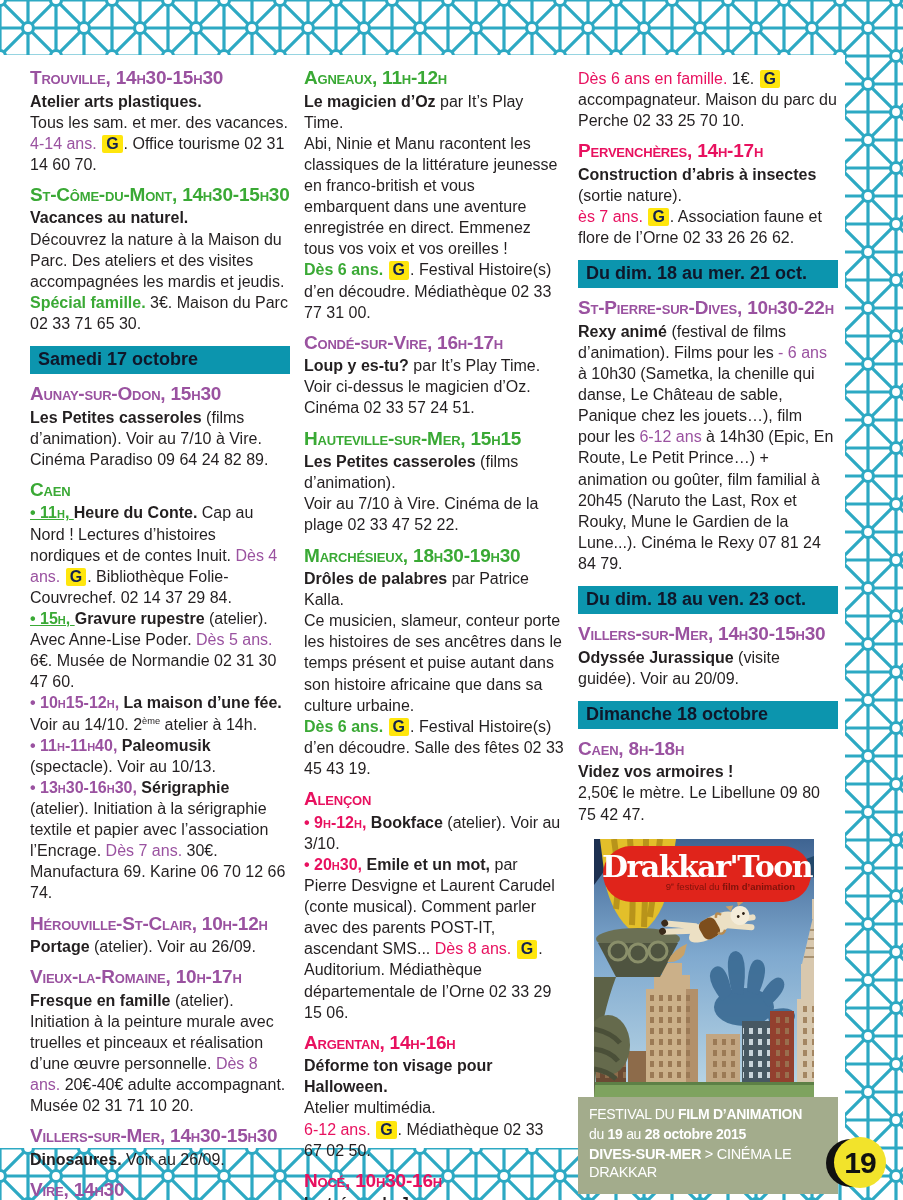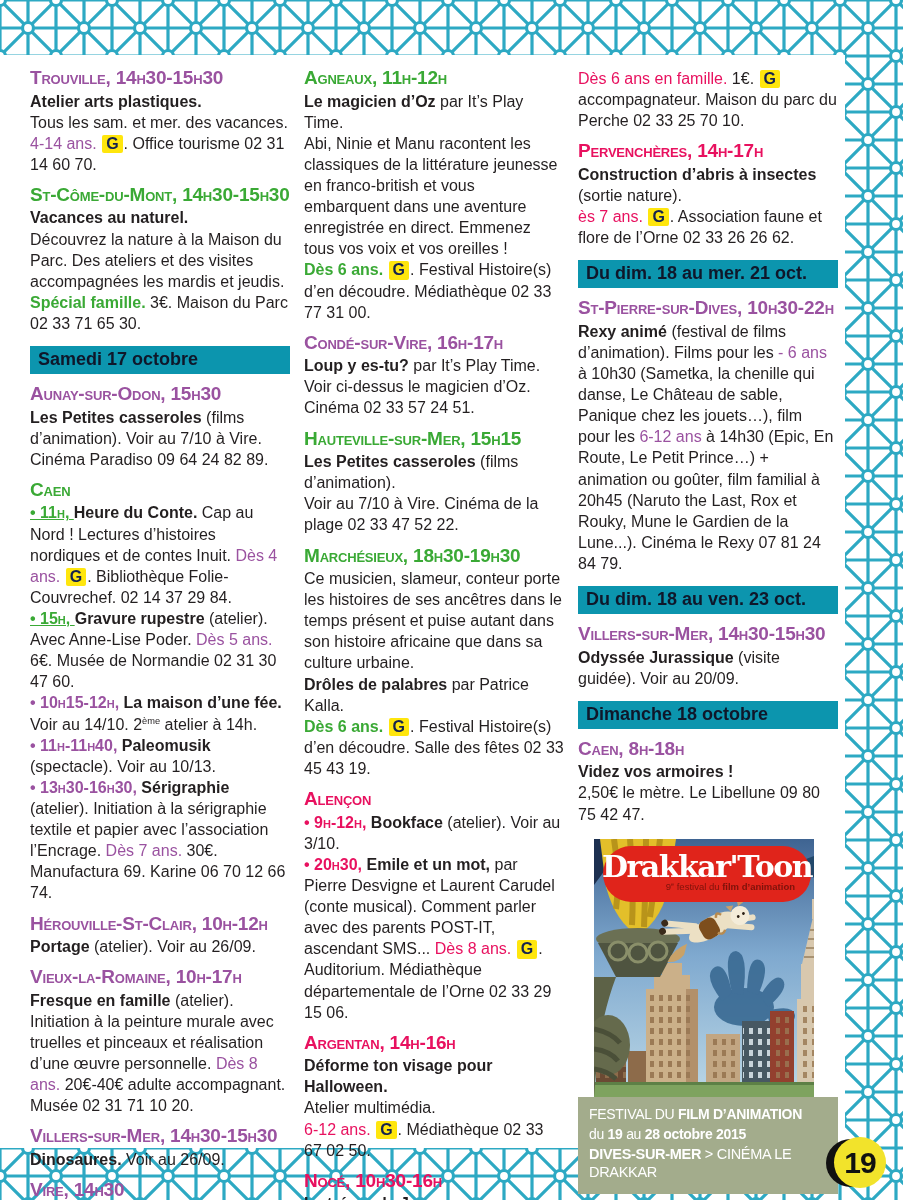--- a/index.html
+++ b/index.html
@@ -98,22 +98,22 @@
         <h3 class="city c-green">Agneaux, 11h-12h</h3>
         <p class="para"><span class="s-b">Le magicien d’Oz </span><span class="s-n">par It’s Play Time.</span></p>
         <p class="para"><span class="s-n">Abi, Ninie et Manu racontent les classiques de la littérature jeunesse en franco-british et vous embarquent dans une aventure enregistrée en direct. Emmenez tous vos voix et vos oreilles !</span></p>
         <p class="para"><span class="s-gb">Dès 6 ans. </span><span class="gbadge">G</span><span class="s-n">. Festival Histoire(s) d’en découdre. Médiathèque 02 33 77 31 00.</span></p>
         <h3 class="city c-purple">Condé-sur-Vire, 16h-17h</h3>
         <p class="para"><span class="s-b">Loup y es-tu? </span><span class="s-n">par It’s Play Time. Voir ci-dessus le magicien d’Oz. Cinéma 02 33 57 24 51.</span></p>
         <h3 class="city c-green">Hauteville-sur-Mer, 15h15</h3>
         <p class="para"><span class="s-b">Les Petites casseroles </span><span class="s-n">(films d’animation).</span></p>
         <p class="para"><span class="s-n">Voir au 7/10 à Vire. Cinéma de la plage 02 33 47 52 22.</span></p>
         <h3 class="city c-green">Marchésieux, 18h30-19h30</h3>
+        <p class="para"><span class="s-b">Drôles de palabres </span><span class="s-n">par Patrice Kalla.</span></p>
         <p class="para"><span class="s-n">Ce musicien, slameur, conteur porte les histoires de ses ancêtres dans le temps présent et puise autant dans son histoire africaine que dans sa culture urbaine.</span></p>
-        <p class="para"><span class="s-b">Drôles de palabres </span><span class="s-n">par Patrice Kalla.</span></p>
         <p class="para"><span class="s-gb">Dès 6 ans. </span><span class="gbadge">G</span><span class="s-n">. Festival Histoire(s) d’en découdre. Salle des fêtes 02 33 45 43 19.</span></p>
         <h3 class="city c-red">Alençon</h3>
         <p class="para"><span class="s-rt">• 9h-12h, </span><span class="s-b">Bookface </span><span class="s-n">(atelier). Voir au 3/10.</span></p>
         <p class="para"><span class="s-rt">• 20h30, </span><span class="s-b">Emile et un mot, </span><span class="s-n">par Pierre Desvigne et Laurent Carudel (conte musical). Comment parler avec des parents POST-IT, ascendant SMS... </span><span class="s-rb">Dès 8 ans. </span><span class="gbadge">G</span><span class="s-n">. Auditorium. Médiathèque départementale de l’Orne 02 33 29 15 06.</span></p>
         <h3 class="city c-red">Argentan, 14h-16h</h3>
         <p class="para"><span class="s-b">Déforme ton visage pour Halloween.</span></p>
         <p class="para"><span class="s-n">Atelier multimédia.</span></p>
         <p class="para"><span class="s-rb">6-12 ans. </span><span class="gbadge">G</span><span class="s-n">. Médiathèque 02 33 67 02 50.</span></p>
         <h3 class="city c-red">Nocé, 10h30-16h</h3>
         <p class="para"><span class="s-b">Le trésor de Jacquou.</span></p>

